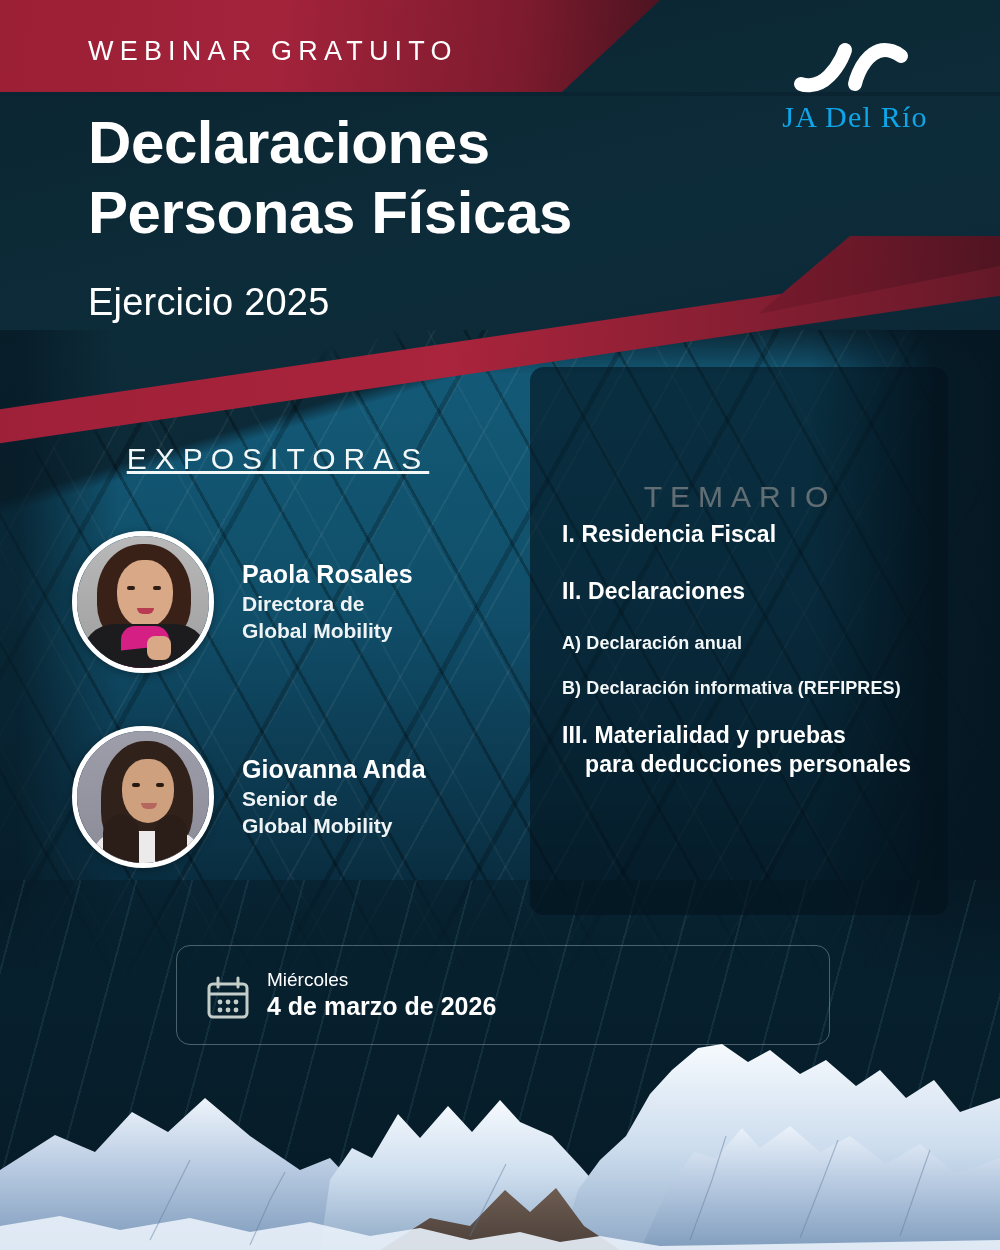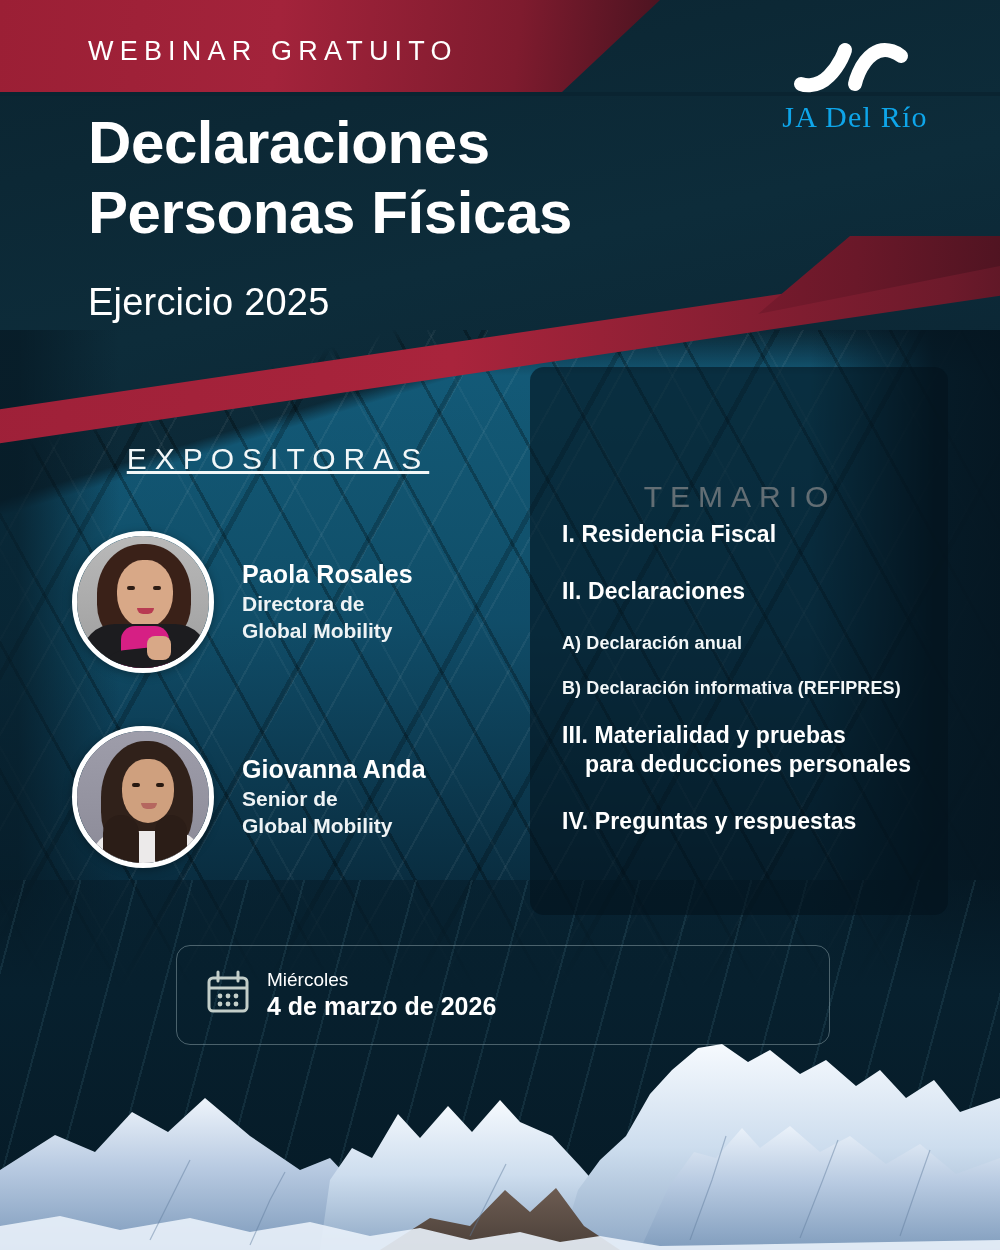--- a/index.html
+++ b/index.html
@@ -225,21 +225,21 @@
   }
   .t-item.tight { margin-bottom:26px; }
   .t-item .l2 { display:block; margin-left:23px; }
 
   
   .datebar {
     position:absolute; left:176px; top:945px; width:654px; height:100px;
     border:1px solid rgba(170,190,195,0.42); border-radius:14px;
     display:flex; align-items:center;
   }
-  .dt-group { display:flex; align-items:flex-start; }
+  .dt-group { display:flex; align-items:flex-end; }
   .dt-cal { margin-left:28px; }
   .dt-clock { margin-left:90px; }
   .dt-icon { flex:0 0 auto; }
   .dt-text { margin-left:16px; }
   .dt-day { font-size:19px; font-weight:400; color:#ffffff; }
   .dt-date { font-size:25px; font-weight:700; color:#ffffff; margin-top:1px; }
   .dt-time { font-size:27px; font-weight:700; color:#ffffff; margin-left:22px; }
 
   
   .mountains { position:absolute; left:0; right:0; bottom:0; height:210px; }
@@ -285,21 +285,20 @@
   <div class="temario-panel"></div>
   <div class="temario-list">
     <div class="t-item">I. Residencia Fiscal</div>
     <div class="t-item tight">II. Declaraciones</div>
     <div class="t-item sub">A) Declaración anual</div>
     <div class="t-item sub">B) Declaración informativa (REFIPRES)</div>
     <div class="t-item">
       <span>III. Materialidad y pruebas</span>
       <span class="l2">para deducciones personales</span>
     </div>
-    <div class="t-item">IV. Preguntas y respuestas</div>
   </div>
 
   <div class="speaker speaker-1">
     <div class="avatar">
       <div class="ph ph-1">
         <div class="hair"></div>
           <div class="face"></div>
         <div class="eye-l"></div>
           <div class="eye-r"></div>
           <div class="mouth"></div>

